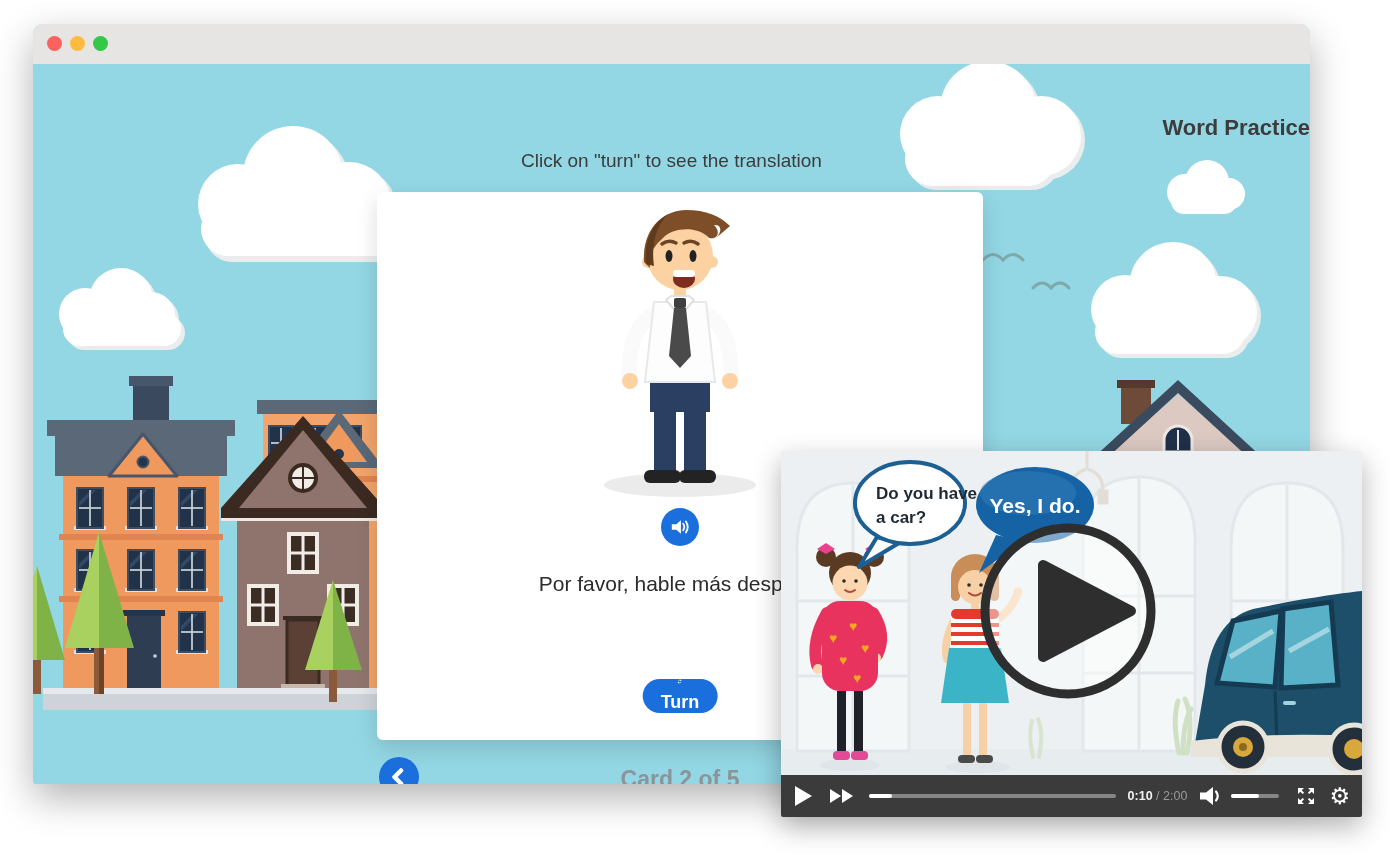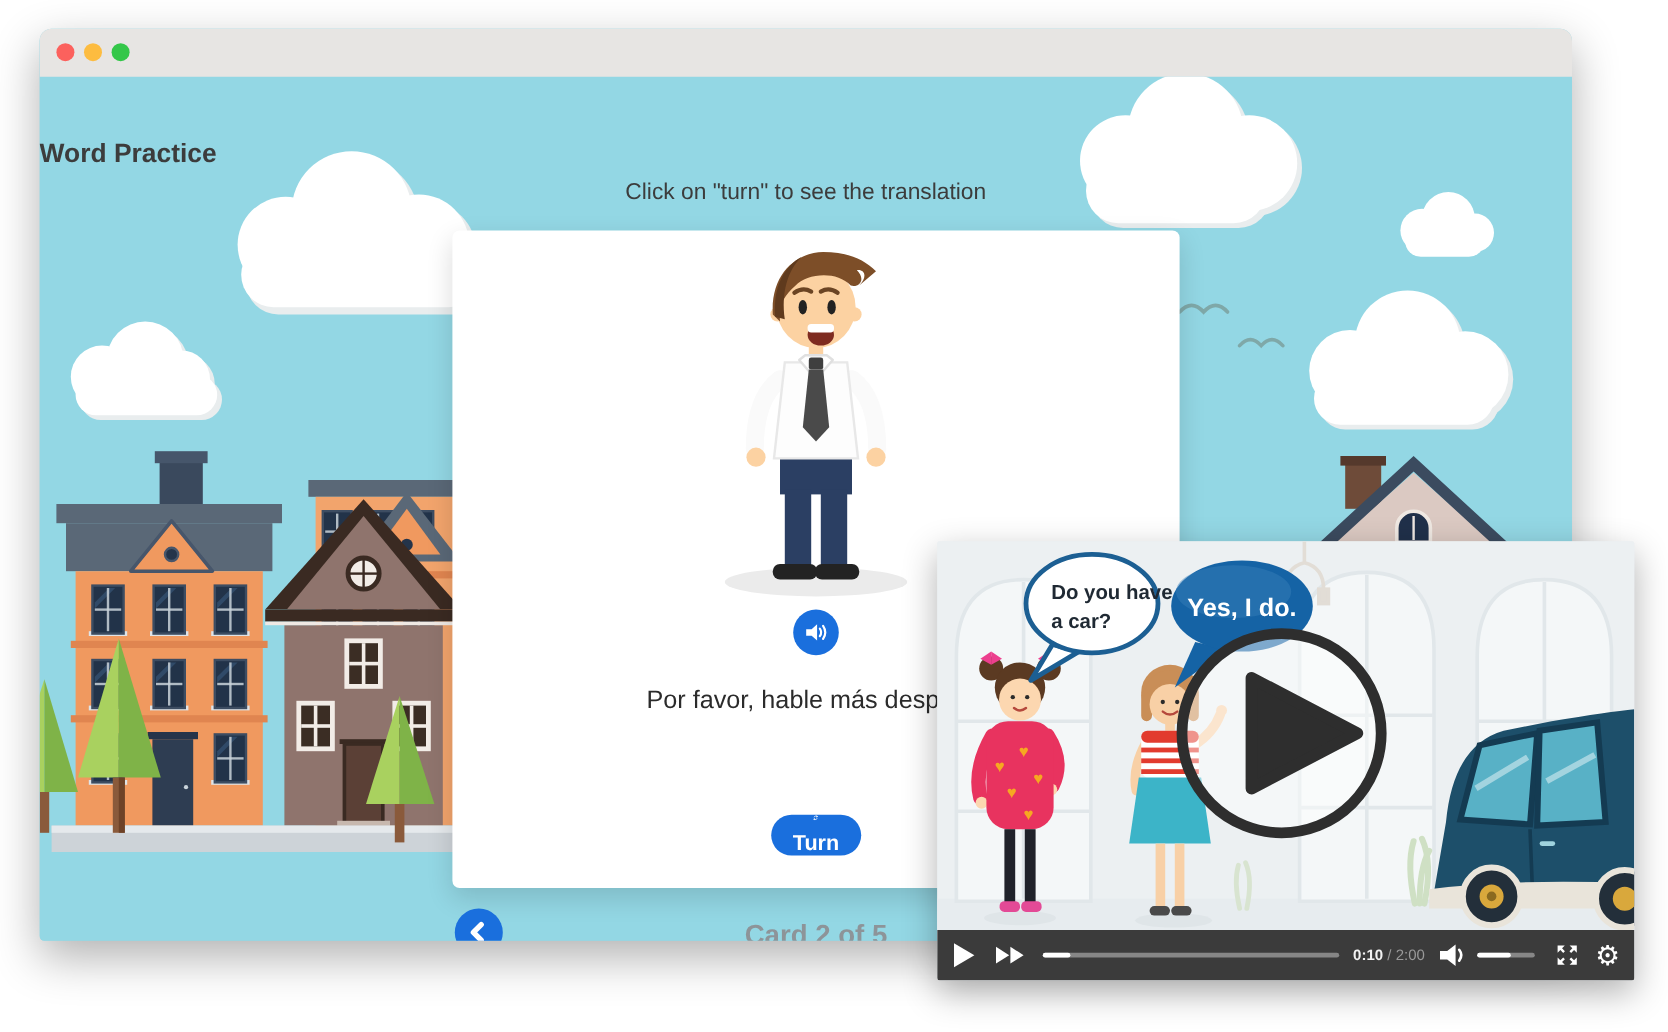--- a/index.html
+++ b/index.html
@@ -10,21 +10,21 @@
   .window{position:absolute;left:33px;top:24px;width:1277px;height:760px;
     border-radius:10px 10px 4px 4px;box-shadow:0 14px 38px rgba(0,0,0,.30);
     overflow:hidden;background:#93d7e4;}
   .titlebar{position:absolute;left:0;top:0;width:100%;height:40px;background:#e7e5e3;}
   .lights{position:absolute;left:14px;top:12px;display:flex;gap:8px;}
   .light{width:15px;height:15px;border-radius:50%;cursor:pointer;}
 
   .content{position:absolute;left:0;top:40px;width:1277px;height:720px;}
   .scene{position:absolute;left:0;top:0;}
 
-  .hdr-title{position:absolute;top:51px;left:0;width:100%;text-align:left;
+  .hdr-title{position:absolute;top:51px;left:0;width:100%;text-align:right;
     font-size:22px;font-weight:600;color:#3c3c3c;}
   .hdr-sub{position:absolute;top:86px;left:0;width:100%;text-align:center;
     font-size:19px;color:#3c3c3c;}
 
   
   .card{position:absolute;left:344px;top:128px;width:606px;height:548px;background:#fff;
     border-radius:6px;box-shadow:0 8px 22px rgba(0,0,0,.14);}
   .man{position:absolute;left:50%;top:12px;transform:translateX(-50%);}
   .audio-btn{position:absolute;left:50%;top:316px;transform:translateX(-50%);
     width:38px;height:38px;border-radius:50%;background:#1a6fdd;border:none;cursor:pointer;

